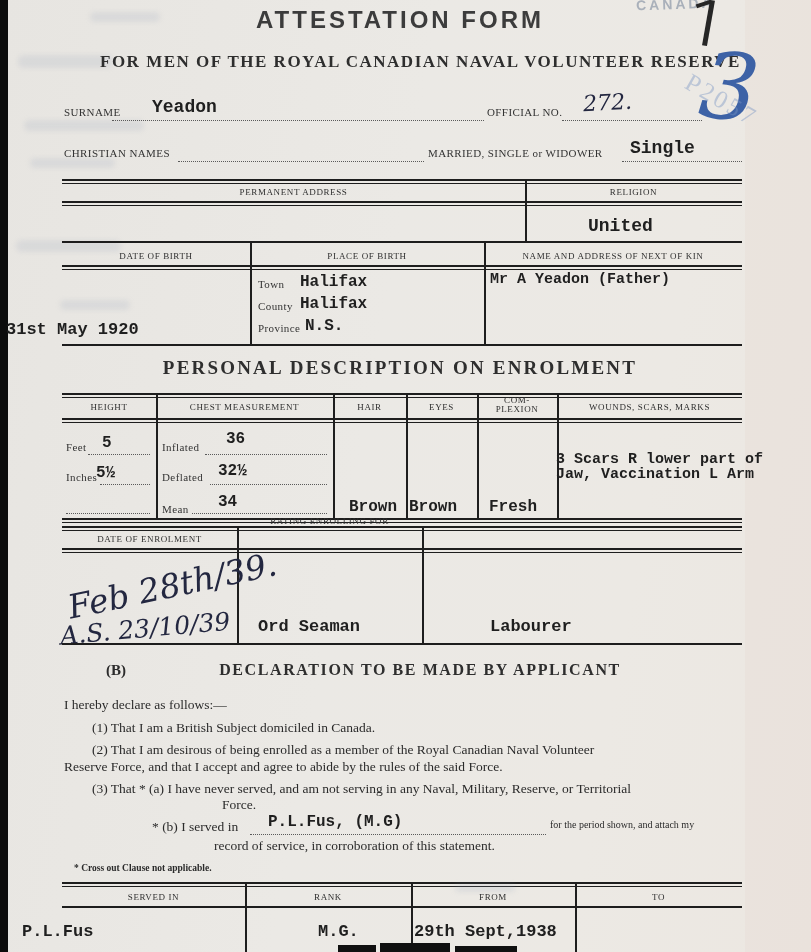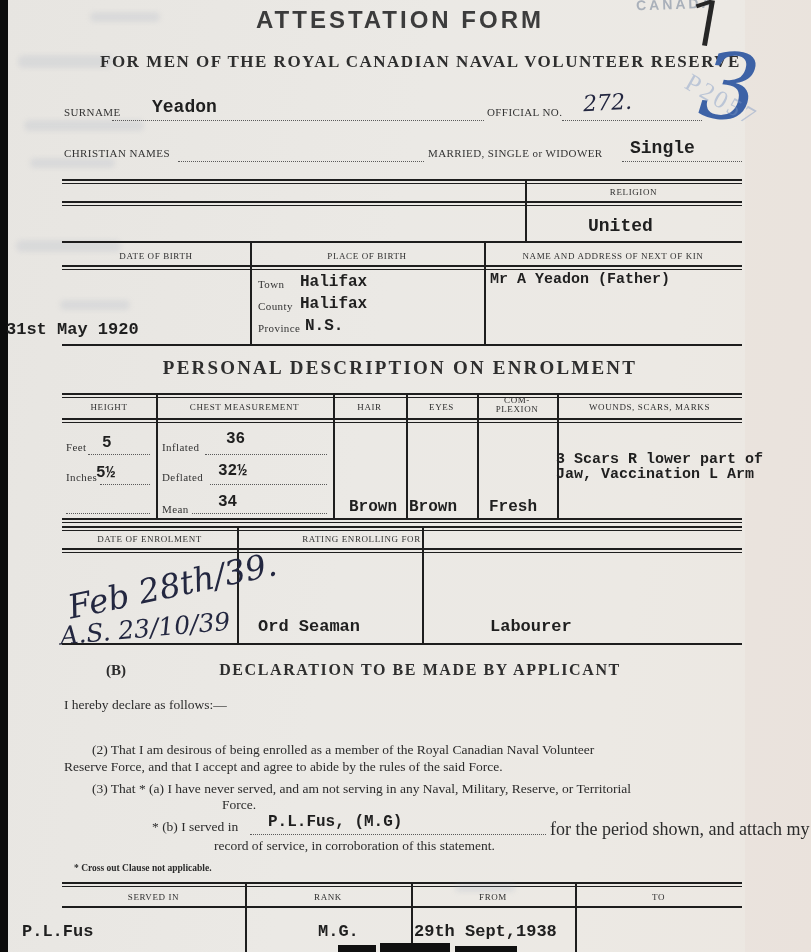--- a/index.html
+++ b/index.html
@@ -60,20 +60,21 @@
   <span class="abs hand" style="left:583px;top:90px;font-size:22px;transform:rotate(-3deg);">272.</span>
 
   <span class="abs lbl" style="left:64px;top:147px;">CHRISTIAN NAMES</span>
   <div class="abs dots" style="left:178px;top:160px;width:246px;"></div>
   <span class="abs lbl" style="left:428px;top:147px;">MARRIED, SINGLE or WIDOWER</span>
   <div class="abs dots" style="left:622px;top:160px;width:120px;"></div>
   <span class="abs typed t18" style="left:630px;top:138px;">Single</span>
 
   <div class="abs dbl" style="left:62px;top:179px;width:680px;"></div>
   <div class="abs vline" style="left:525px;top:181px;height:61px;"></div>
+  <div class="abs th" style="left:62px;top:187px;width:463px;">PERMANENT ADDRESS</div>
   <div class="abs th" style="left:525px;top:187px;width:217px;">RELIGION</div>
   <div class="abs dbl" style="left:62px;top:201px;width:680px;"></div>
   <span class="abs typed t18" style="left:588px;top:216px;">United</span>
   <div class="abs hline" style="left:62px;top:241px;width:680px;height:2px;"></div>
 
   <div class="abs vline" style="left:250px;top:243px;height:102px;"></div>
   <div class="abs vline" style="left:484px;top:243px;height:102px;"></div>
   <div class="abs th" style="left:62px;top:251px;width:188px;">DATE OF BIRTH</div>
   <div class="abs th" style="left:250px;top:251px;width:234px;">PLACE OF BIRTH</div>
   <div class="abs th" style="left:484px;top:251px;width:258px;">NAME AND ADDRESS OF NEXT OF KIN</div>
@@ -131,41 +132,42 @@
   <span class="abs typed t16" style="left:409px;top:498px;">Brown</span>
   <span class="abs typed t16" style="left:489px;top:498px;">Fresh</span>
   <span class="abs typed t15" style="left:556px;top:452px;">3 Scars R lower part of</span>
   <span class="abs typed t15" style="left:556px;top:467px;">Jaw, Vaccination L Arm</span>
   <div class="abs dbl" style="left:62px;top:518px;width:680px;"></div>
 
   <div class="abs dbl" style="left:62px;top:526px;width:680px;"></div>
   <div class="abs vline" style="left:237px;top:526px;height:118px;"></div>
   <div class="abs vline" style="left:422px;top:526px;height:118px;"></div>
   <div class="abs th" style="left:62px;top:534px;width:175px;">DATE OF ENROLMENT</div>
-  <div class="abs th" style="left:237px;top:534px;width:185px;margin-left:32px;">RATING ENROLLING FOR</div>
+  <div class="abs th" style="left:237px;top:516px;width:185px;">RATING ENROLLING FOR</div>
   <div class="abs dbl" style="left:62px;top:548px;width:680px;"></div>
 
   <span class="abs hand" style="left:66px;top:566px;font-size:33px;transform:rotate(-12deg);">Feb 28th/39.</span>
   <span class="abs hand" style="left:60px;top:614px;font-size:25px;transform:rotate(-5deg);">A.S. 23/10/39</span>
   <span class="abs typed t17" style="left:258px;top:617px;">Ord Seaman</span>
   <span class="abs typed t17" style="left:490px;top:617px;">Labourer</span>
   <div class="abs hline" style="left:62px;top:643px;width:680px;height:2px;"></div>
 
   <span class="abs body-text" style="left:106px;top:662px;font-size:15px;font-weight:bold;">(B)</span>
   <div class="abs sechead" style="left:210px;top:661px;width:420px;font-size:16px;letter-spacing:1.6px;">DECLARATION TO BE MADE BY APPLICANT</div>
   <span class="abs body-text" style="left:64px;top:697px;">I hereby declare as follows:—</span>
+  <span class="abs body-text" style="left:92px;top:720px;">(1)  That I am a British Subject domiciled in Canada.</span>
   <span class="abs body-text" style="left:92px;top:742px;">(2)  That I am desirous of being enrolled as a member of the Royal Canadian Naval Volunteer</span>
   <span class="abs body-text" style="left:64px;top:759px;">Reserve Force, and that I accept and agree to abide by the rules of the said Force.</span>
   <span class="abs body-text" style="left:92px;top:781px;">(3)  That * (a) I have never served, and am not serving in any Naval, Military, Reserve, or Territorial</span>
   <span class="abs body-text" style="left:222px;top:797px;">Force.</span>
 
   <span class="abs body-text" style="left:152px;top:819px;">* (b) I served in</span>
   <div class="abs dots" style="left:250px;top:833px;width:296px;"></div>
   <span class="abs typed t16" style="left:268px;top:813px;">P.L.Fus, (M.G)</span>
-  <span class="abs body-text" style="left:550px;top:819px;font-size:18px;">for the period shown, and attach my</span>
+  <span class="abs body-text" style="left:550px;top:819px;font-size:10px;">for the period shown, and attach my</span>
   <span class="abs body-text" style="left:214px;top:838px;">record of service, in corroboration of this statement.</span>
   <span class="abs body-text" style="left:74px;top:863px;font-size:9.5px;font-weight:bold;">* Cross out Clause not applicable.</span>
 
   <div class="abs dbl" style="left:62px;top:882px;width:680px;"></div>
   <div class="abs vline" style="left:245px;top:882px;height:70px;"></div>
   <div class="abs vline" style="left:411px;top:882px;height:70px;"></div>
   <div class="abs vline" style="left:575px;top:882px;height:70px;"></div>
   <div class="abs smudge" style="left:455px;top:884px;width:60px;height:8px;"></div>
   <div class="abs th" style="left:62px;top:892px;width:183px;">SERVED IN</div>
   <div class="abs th" style="left:245px;top:892px;width:166px;">RANK</div>

